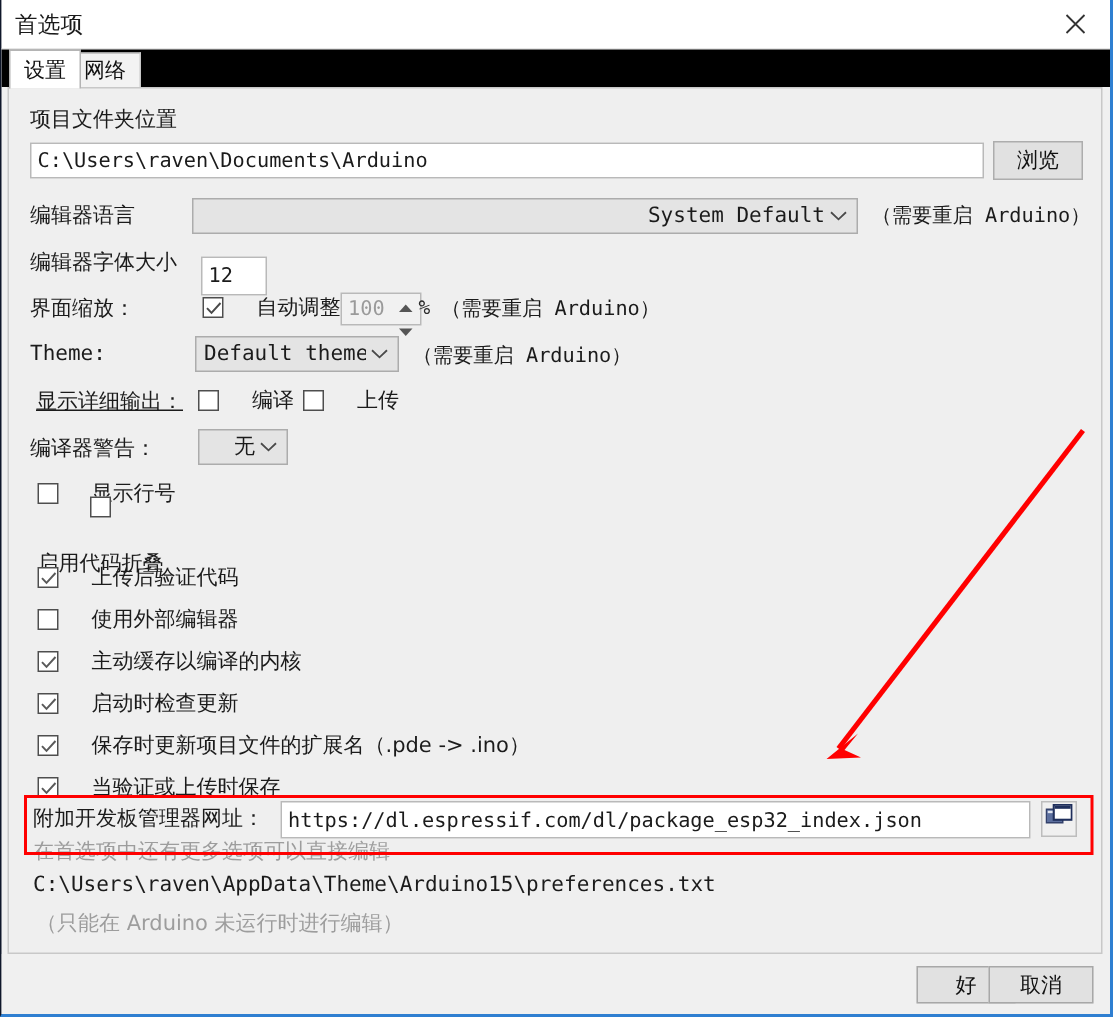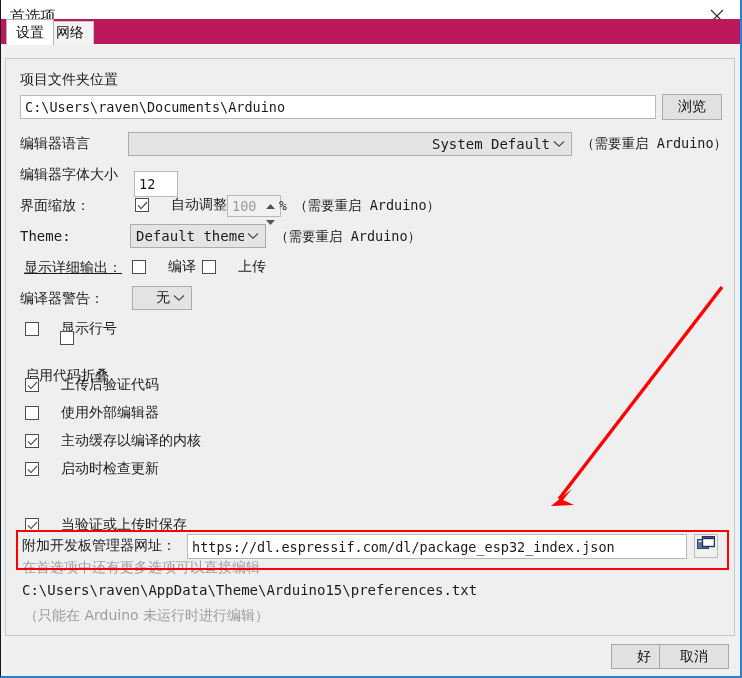--- a/index.html
+++ b/index.html
@@ -35,23 +35,23 @@
   #close-btn {
     position: absolute; right: 0; top: 0;
     width: 46px; height: 32px;
     display: flex; align-items: center; justify-content: center;
     cursor: pointer;
   }
   #close-btn svg { display: block; }
 
   
   #tabstrip {
-    position: absolute; left: 0; top: 19px; right: 0;
+    position: absolute; left: 0; top: 33px; right: 0;
     height: 25px;
-    background: #be185d;
+    background: #000000;
   }
   .tab {
     position: absolute; top: 2px;
     height: 23px;
     padding: 0 9px;
     display: flex; align-items: center;
     font-size: 14px; color: #111;
     font-family: "DejaVu Sans", sans-serif;
     cursor: pointer;
     background: #f0f0f0;
@@ -383,20 +383,28 @@
 
     <div class="cbrow" style="left:19px; top:401px;">
       <span class="cb">
         <svg width="11" height="9" viewBox="0 0 11 9">
             <path d="M1 4.4 L4 7.6 L10 1" stroke="#5a5a5a" stroke-width="1.3" fill="none"></path>
           </svg>
       </span>
       <span class="cblabel">启动时检查更新</span>
     </div>
 
+    <div class="cbrow" style="left:19px; top:429px;">
+      <span class="cb">
+        <svg width="11" height="9" viewBox="0 0 11 9">
+            <path d="M1 4.4 L4 7.6 L10 1" stroke="#5a5a5a" stroke-width="1.3" fill="none"></path>
+          </svg>
+      </span>
+      <span class="cblabel">保存时更新项目文件的扩展名（.pde -&gt; .ino）</span>
+    </div>
 
     <div class="cbrow" style="left:19px; top:457px;">
       <span class="cb">
         <svg width="11" height="9" viewBox="0 0 11 9">
             <path d="M1 4.4 L4 7.6 L10 1" stroke="#5a5a5a" stroke-width="1.3" fill="none"></path>
           </svg>
       </span>
       <span class="cblabel">当验证或上传时保存</span>
     </div>
 

